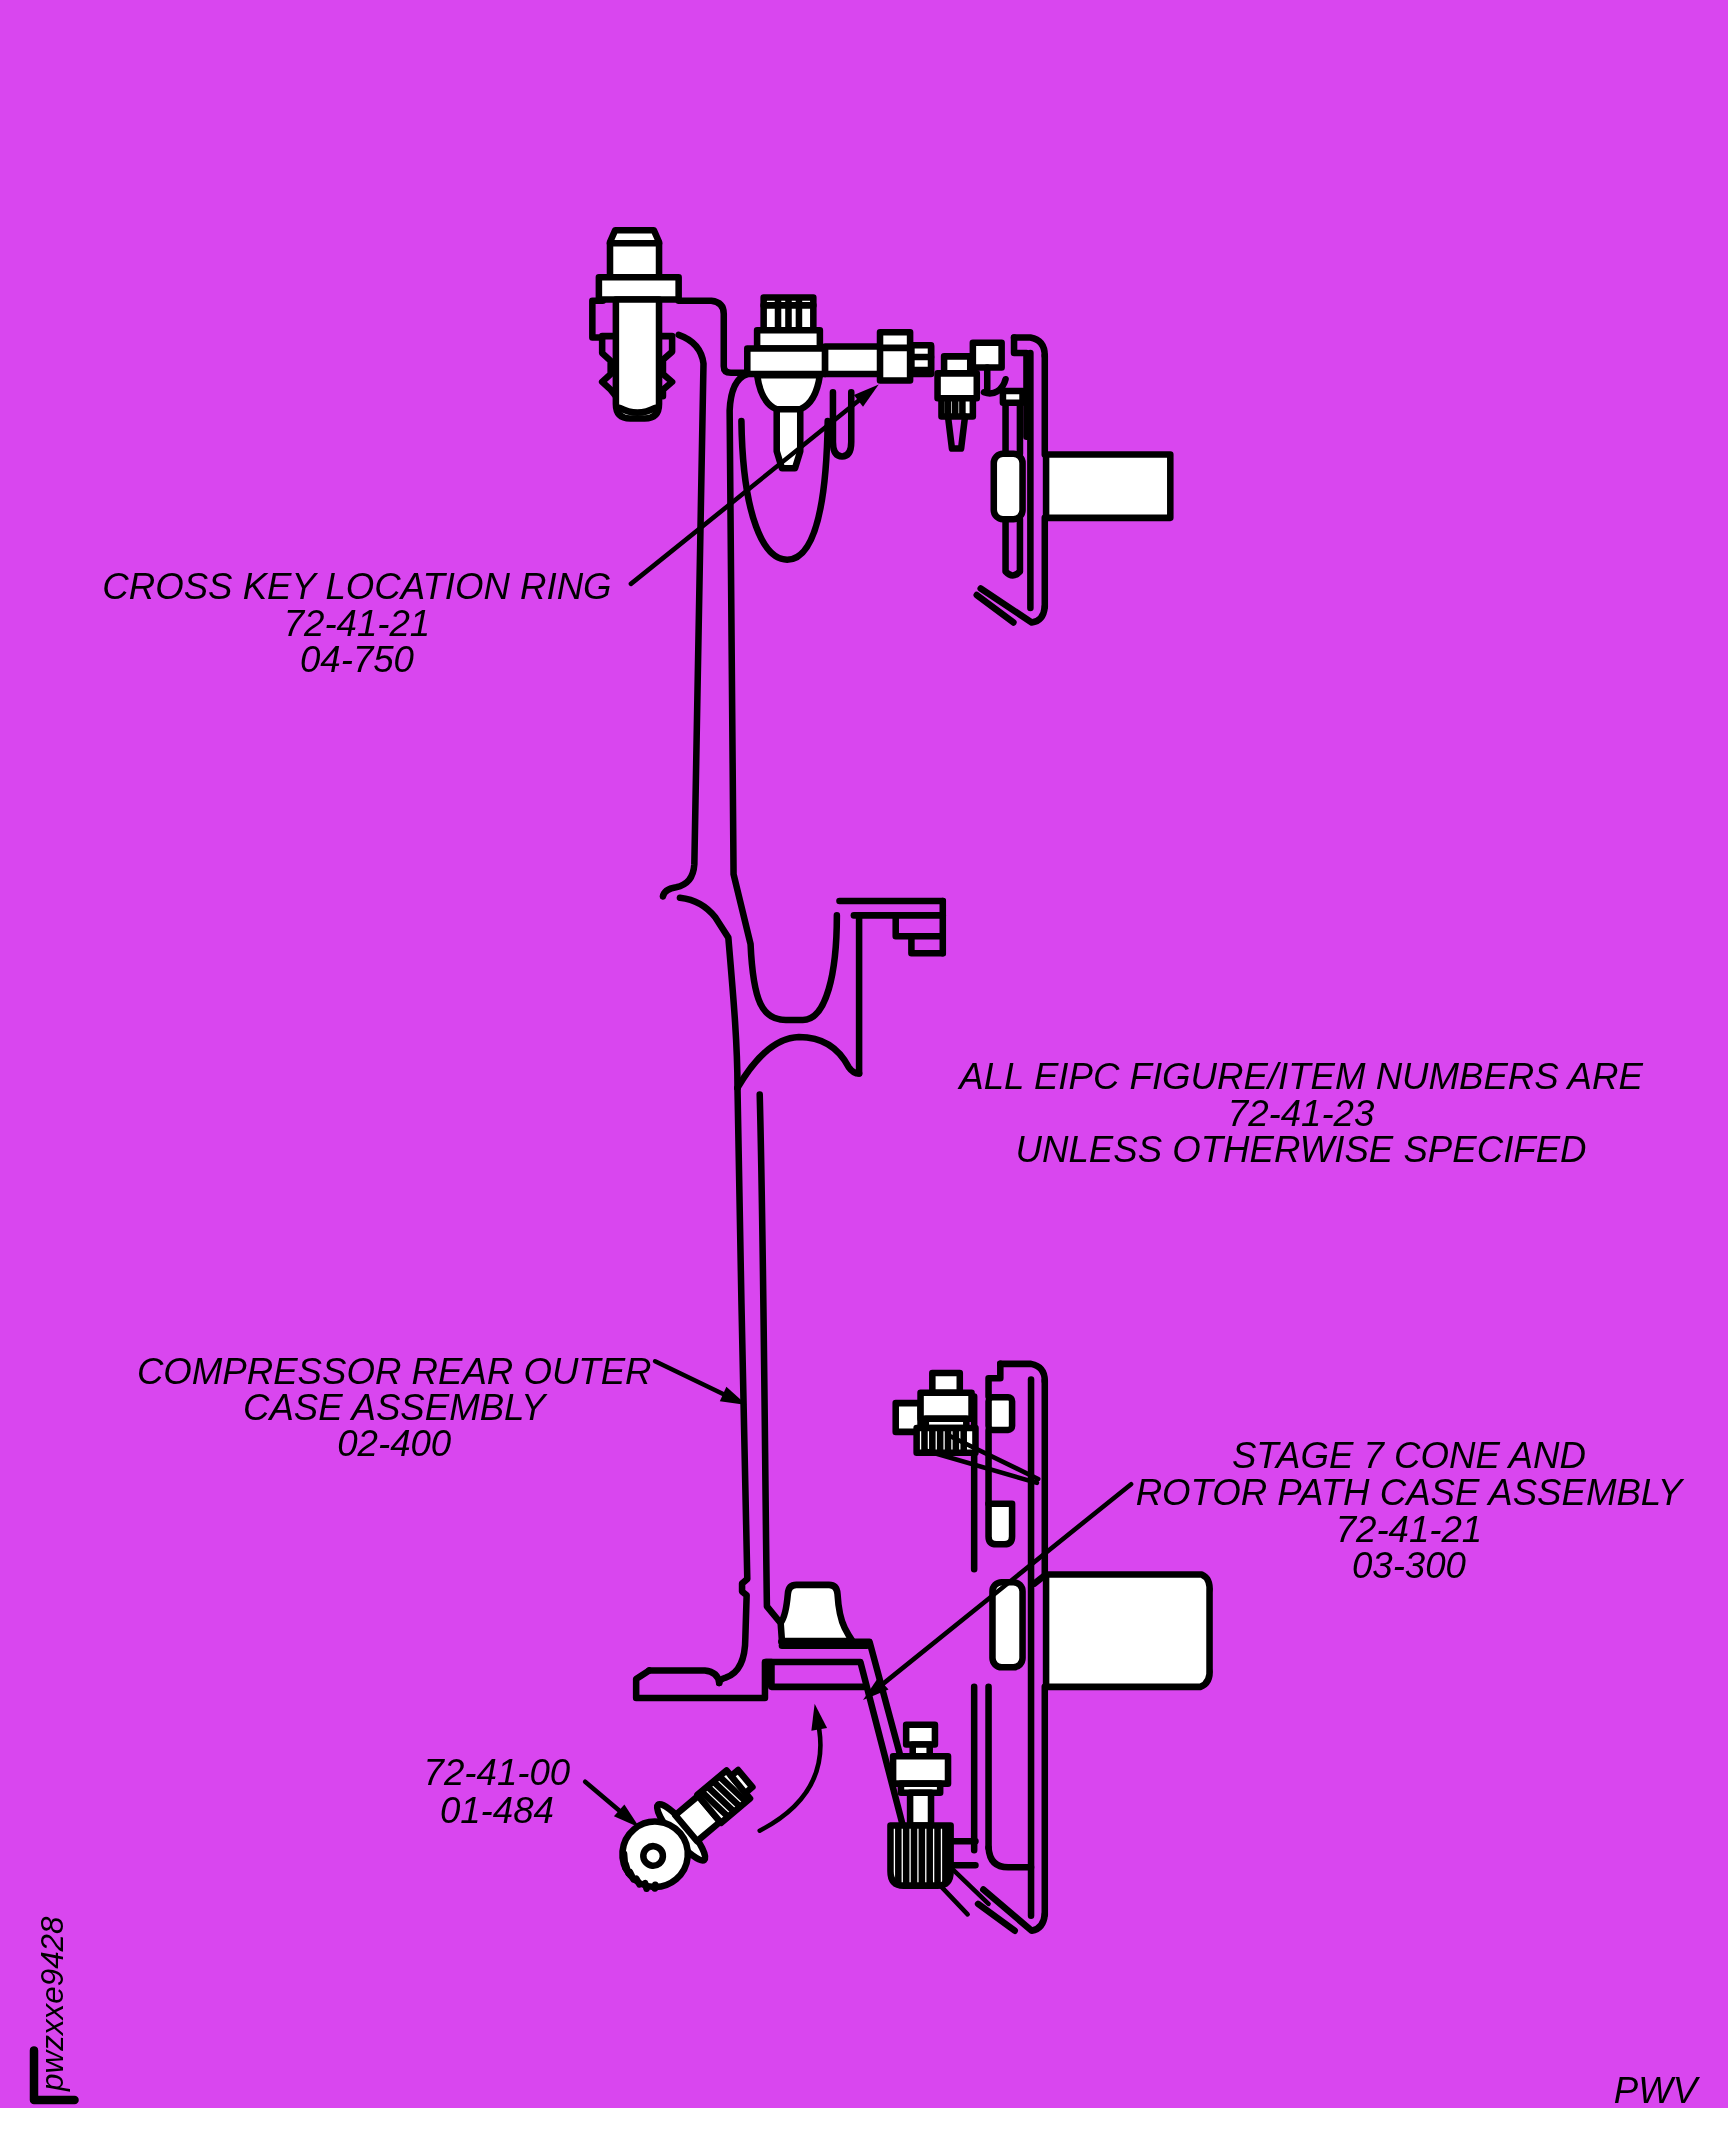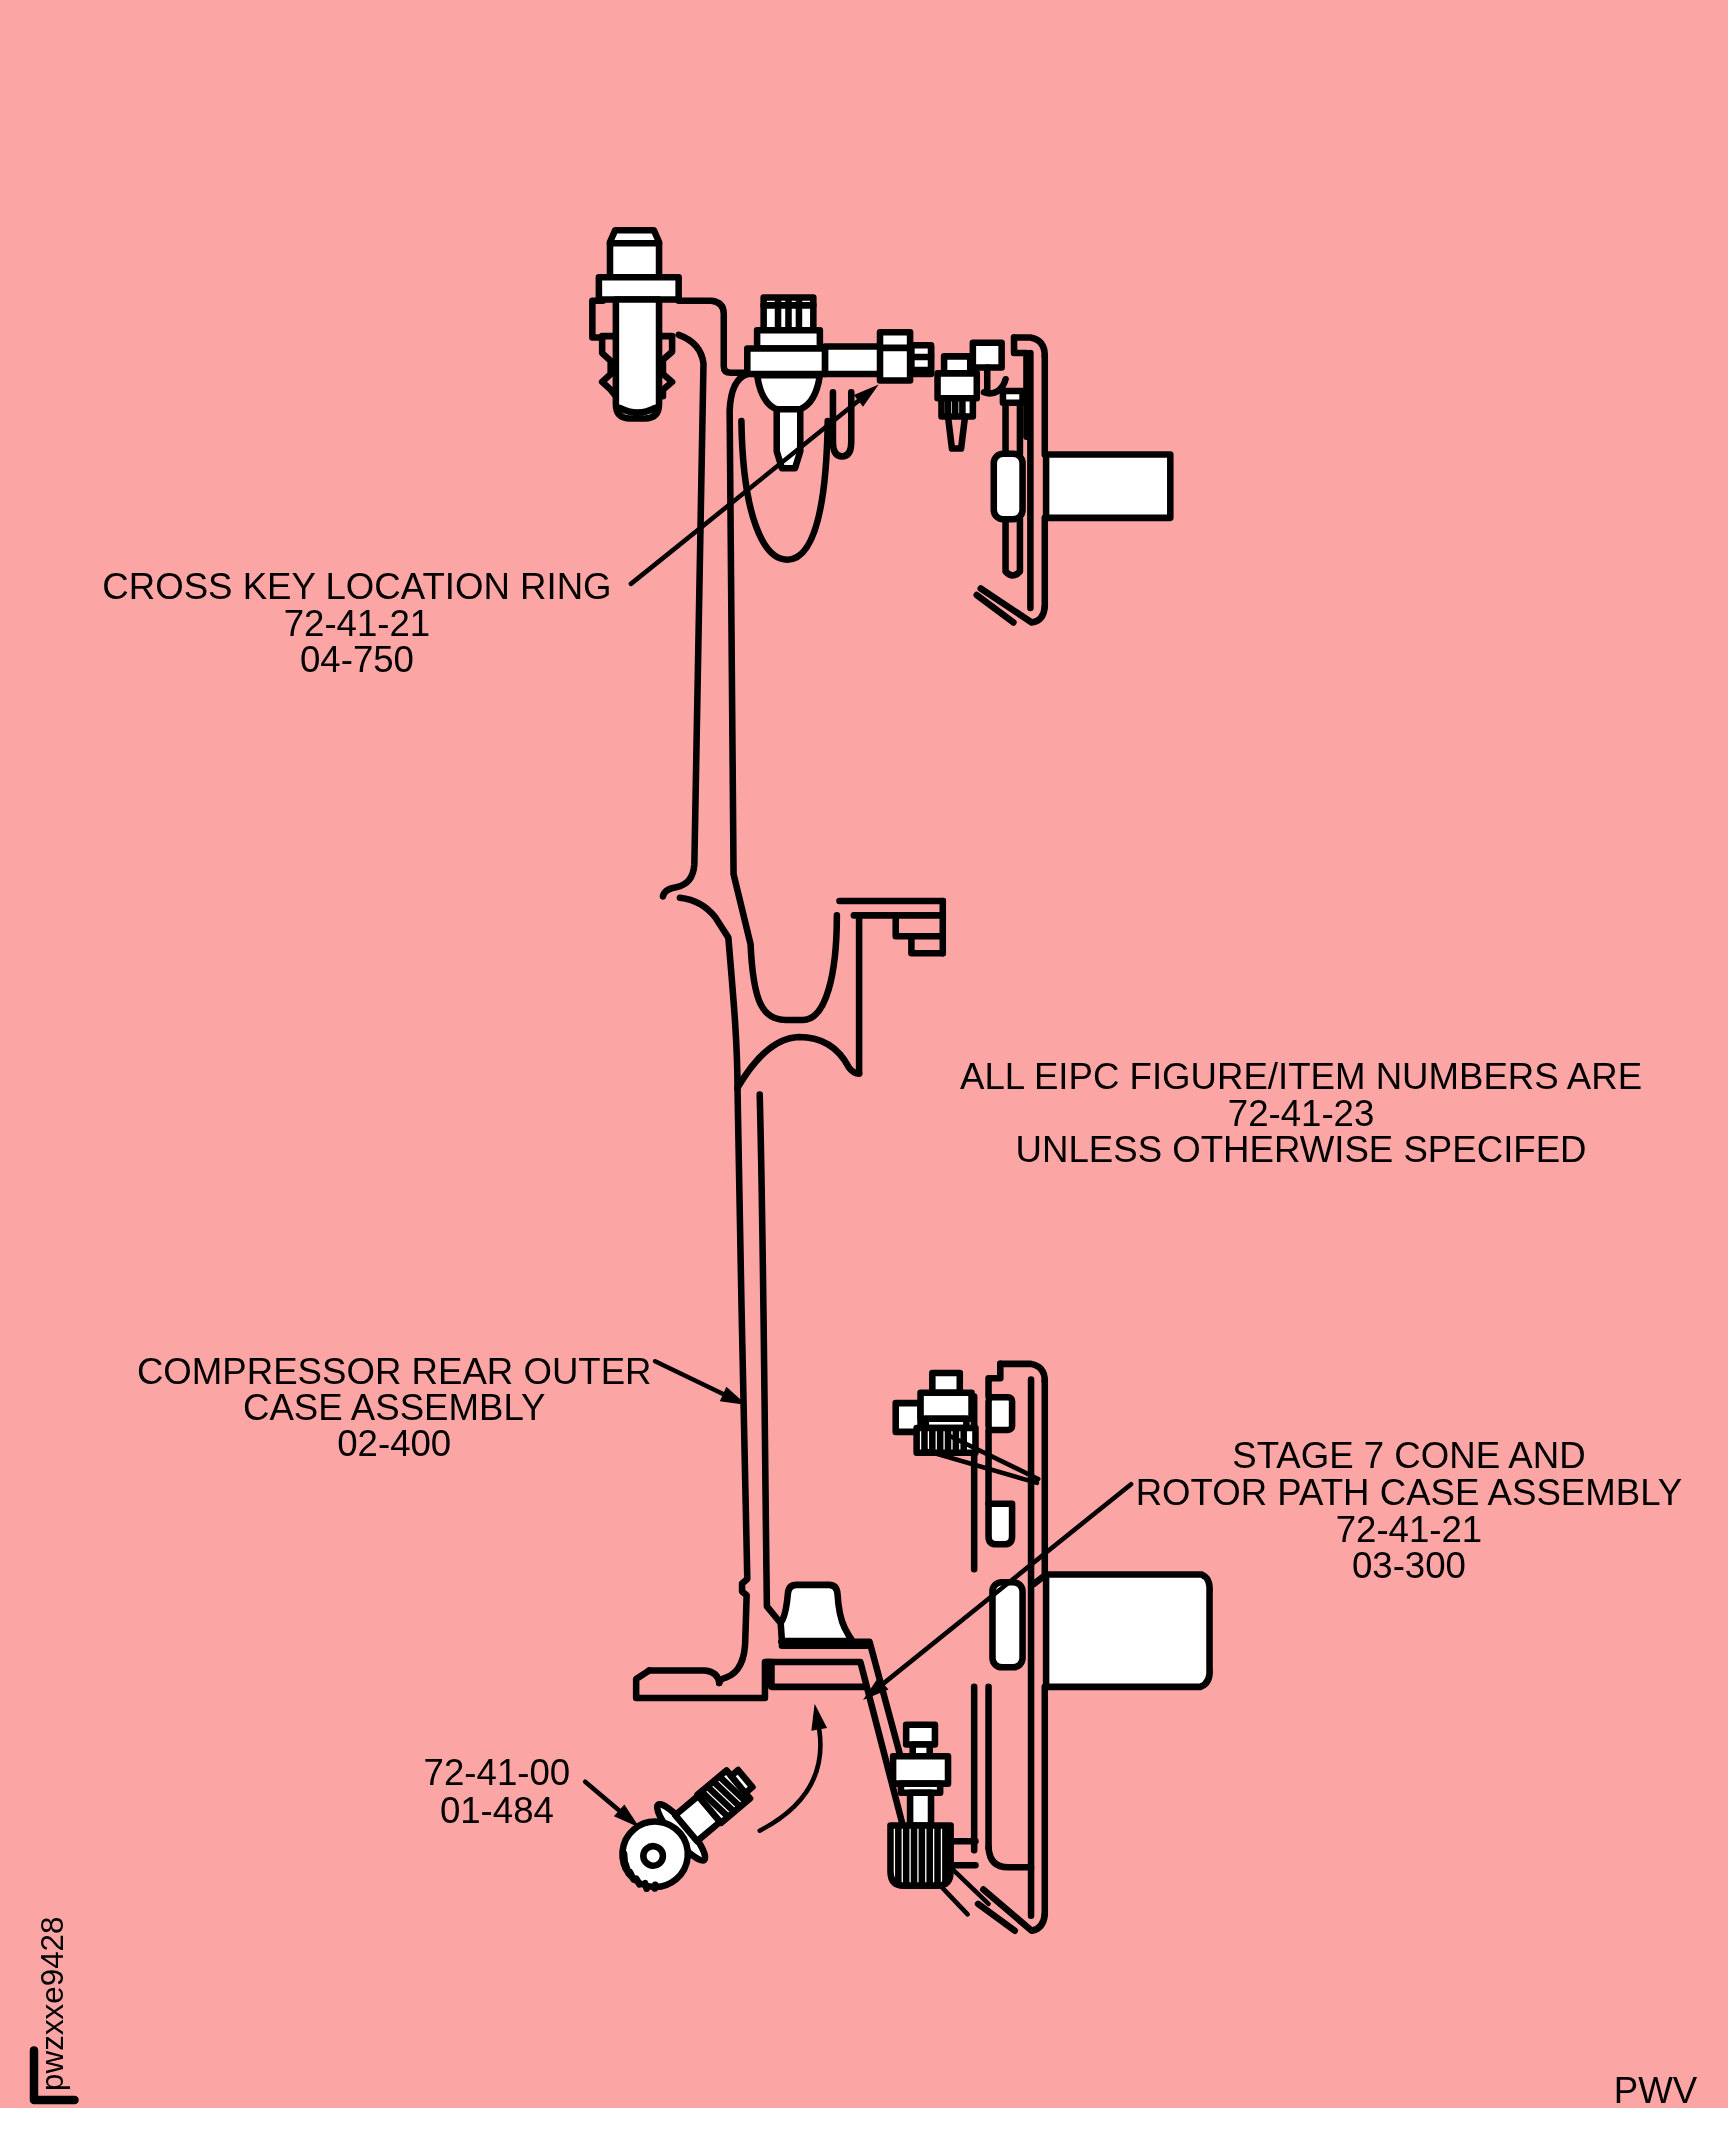--- a/index.html
+++ b/index.html
@@ -1,16 +1,16 @@
 <!DOCTYPE html>
 <html style="font-size:10.5px"><head>
 <meta charset="utf-8">
 <style>
   html,body{margin:0;padding:0;background:#ffffff;}
-  #page{position:relative;width:1728px;height:2108px;background:#fca5a5;overflow:hidden;}
+  #page{position:relative;width:1728px;height:2108px;background:#d946ef;overflow:hidden;font-style:italic;}
   svg{display:block;width:1728px;height:2140px;}
   .part{fill:#ffffff;stroke:#000000;stroke-width:10;stroke-linejoin:round;stroke-linecap:round;}
   .ln{fill:none;stroke:#000000;stroke-width:10;stroke-linejoin:round;stroke-linecap:round;}
   .thin{fill:none;stroke:#000000;stroke-width:7;stroke-linejoin:round;stroke-linecap:round;}
   .ah{fill:#000000;stroke:none;}
   .lbl{font-family:"Liberation Sans","DejaVu Sans",sans-serif;font-size:56px;fill:#000000;text-anchor:middle;}
   .lbl-sm{font-family:"Liberation Sans","DejaVu Sans",sans-serif;font-size:48px;fill:#000000;text-anchor:start;}
   .lbl-right{font-family:"Liberation Sans","DejaVu Sans",sans-serif;font-size:56px;fill:#000000;text-anchor:middle;}
 </style>
 </head>

